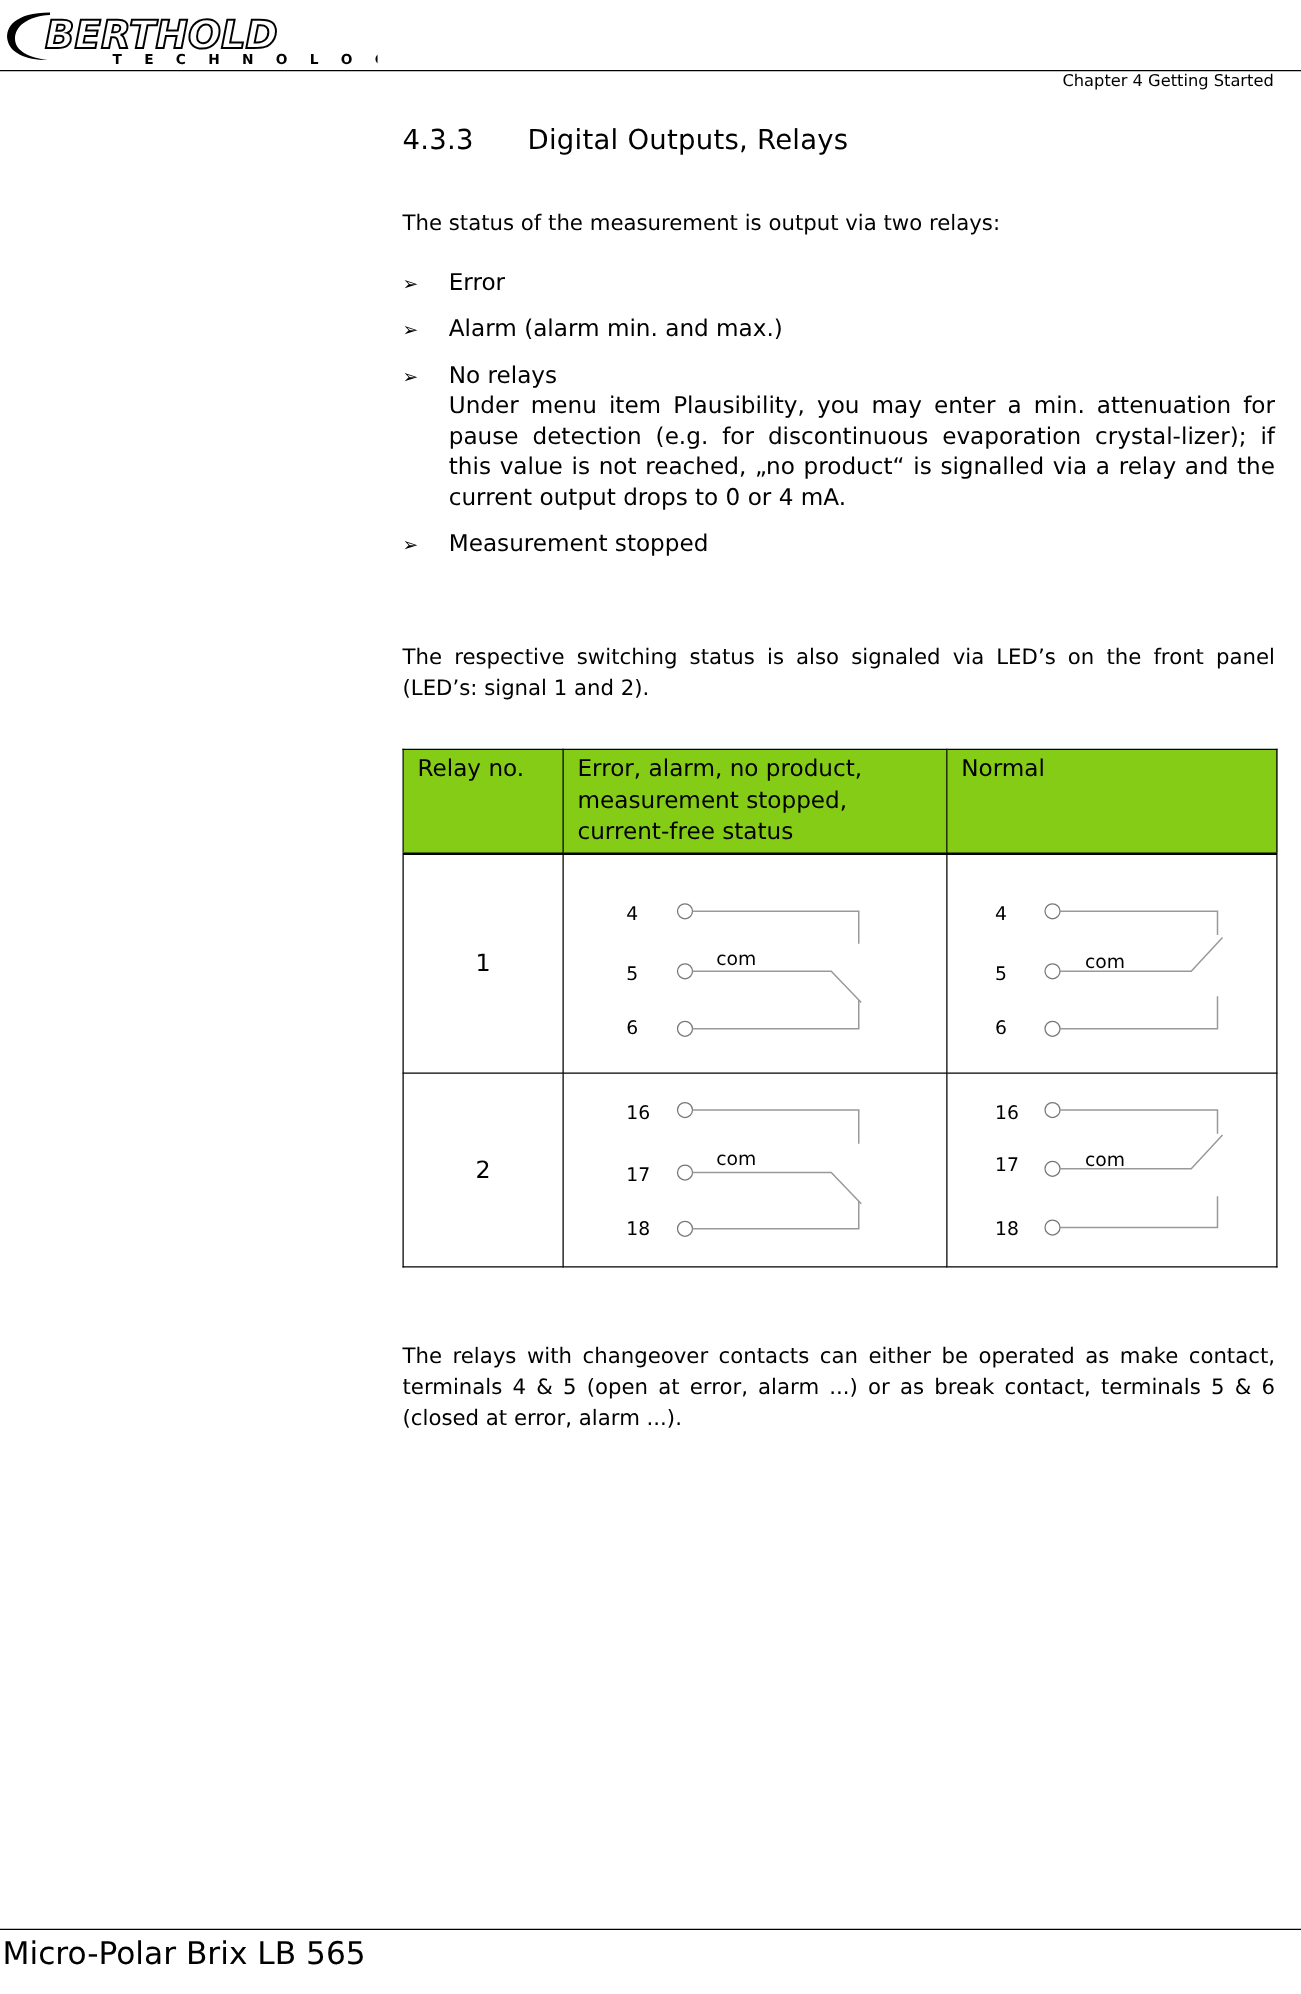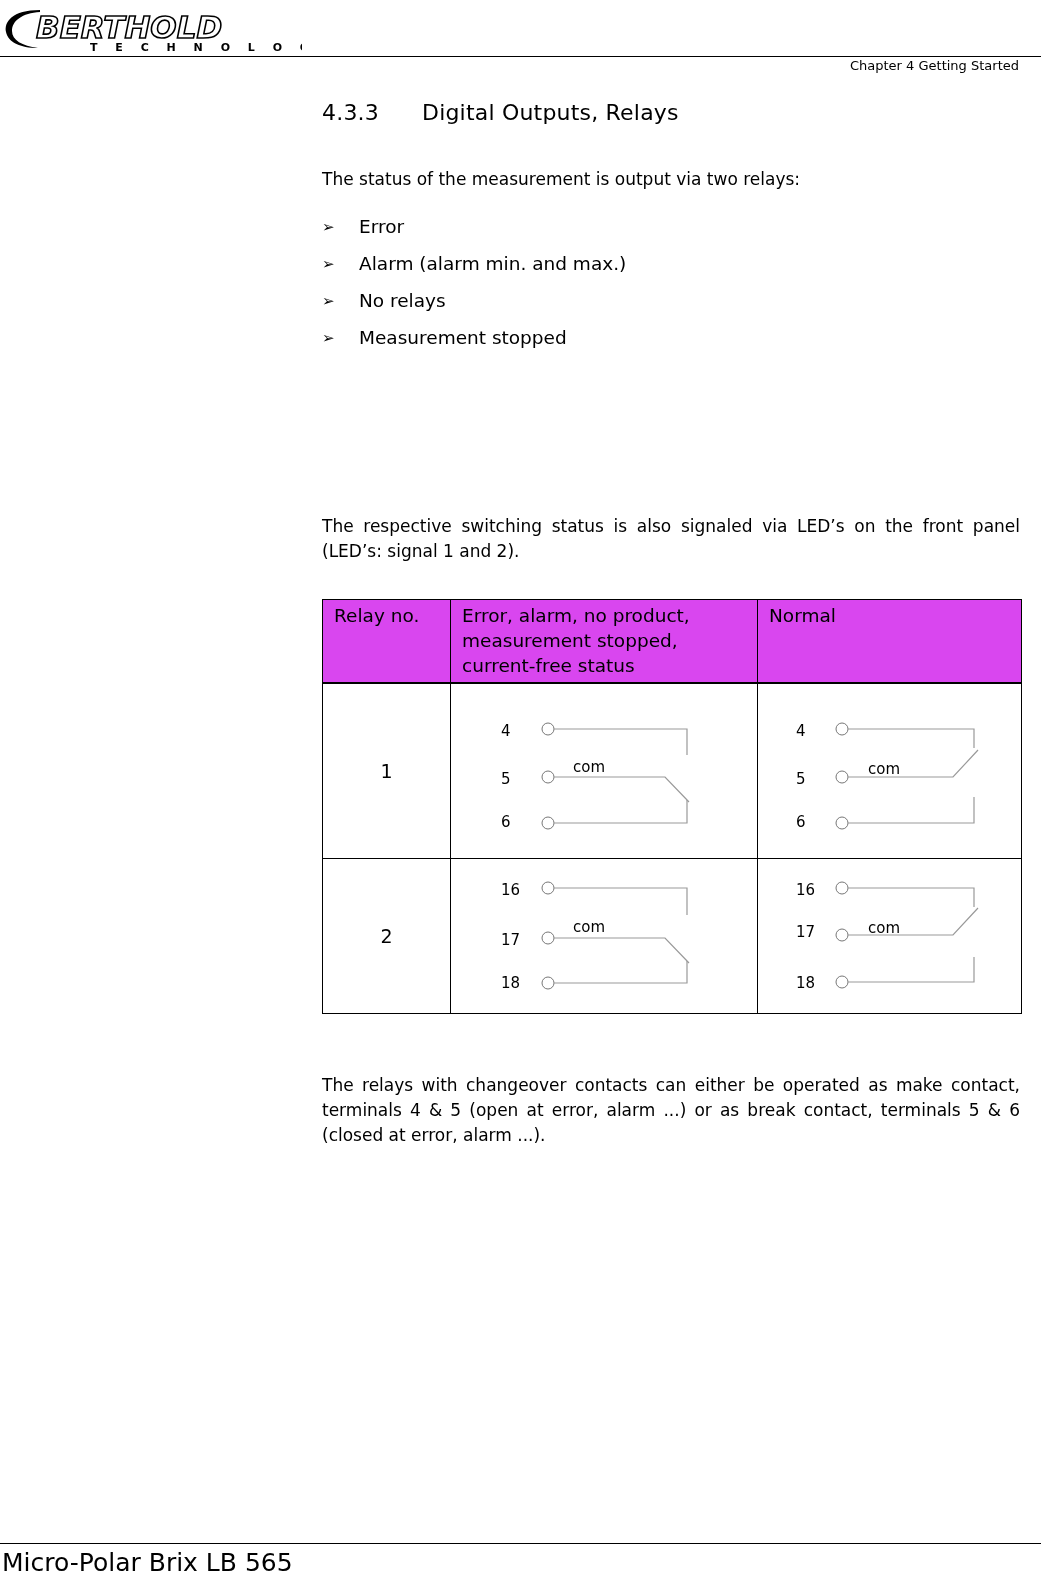--- a/index.html
+++ b/index.html
@@ -16,21 +16,21 @@
 
   ul.bullets { position:absolute; left:322px; top:215px; width:698px; margin:0; padding:0; list-style:none; }
   ul.bullets li { position:relative; padding-left:37px; font-size:18.5px; line-height:24px; margin-bottom:13px; }
   ul.bullets li .arrow { position:absolute; left:0; top:0; font-size:15px; }
   ul.bullets li .detail { display:block; text-align:justify; line-height:24.5px; }
 
   .leds { position:absolute; left:322px; top:514px; width:698px; }
 
   table.relays { position:absolute; left:322px; top:599px; width:700px; border-collapse:collapse; }
   table.relays th, table.relays td { border:1px solid #000; padding:0; vertical-align:top; }
-  table.relays th { background:#d946ef; font-weight:normal; font-size:18.5px; line-height:25px;
+  table.relays th { background:#84cc16; font-weight:normal; font-size:18.5px; line-height:25px;
                     text-align:left; padding:3px 11px 4px 11px; height:74px; box-sizing:border-box; }
   table.relays thead tr { border-bottom:2.5px solid #000; }
   table.relays td.relayno { text-align:center; vertical-align:middle; font-size:19px; }
   .diagram { position:relative; width:100%; }
   .diagram svg { display:block; }
   .term-label { font-size:15px; }
 
   .closing { position:absolute; left:322px; top:1073px; width:698px; }
 
   .footer-rule { position:absolute; left:0; right:0; top:1543px; height:1px; background:#000; }
@@ -63,20 +63,21 @@
     <span class="arrow">➢</span>
     <span>Error</span>
   </li>
   <li>
     <span class="arrow">➢</span>
     <span>Alarm (alarm min. and max.)</span>
   </li>
   <li>
     <span class="arrow">➢</span>
     <span>No relays</span>
+    <span class="detail">Under menu item Plausibility, you may enter a min. attenuation for pause detection (e.g. for discontinuous evaporation crystal-lizer); if this value is not reached, „no product“ is signalled via a relay and the current output drops to 0 or 4 mA.</span>
   </li>
   <li>
     <span class="arrow">➢</span>
     <span>Measurement stopped</span>
   </li>
 </ul>
 
 <p class="p leds">The respective switching status is also signaled via LED’s on the front panel (LED’s: signal 1 and 2).</p>
 
 <table class="relays">

